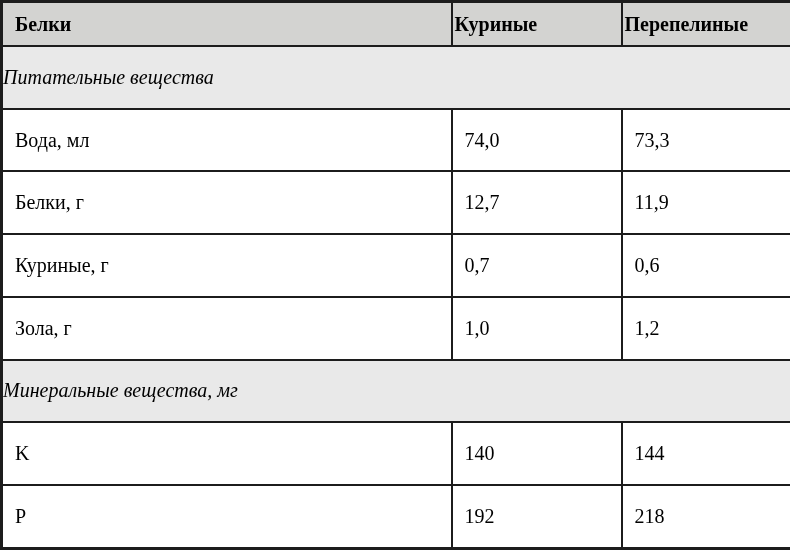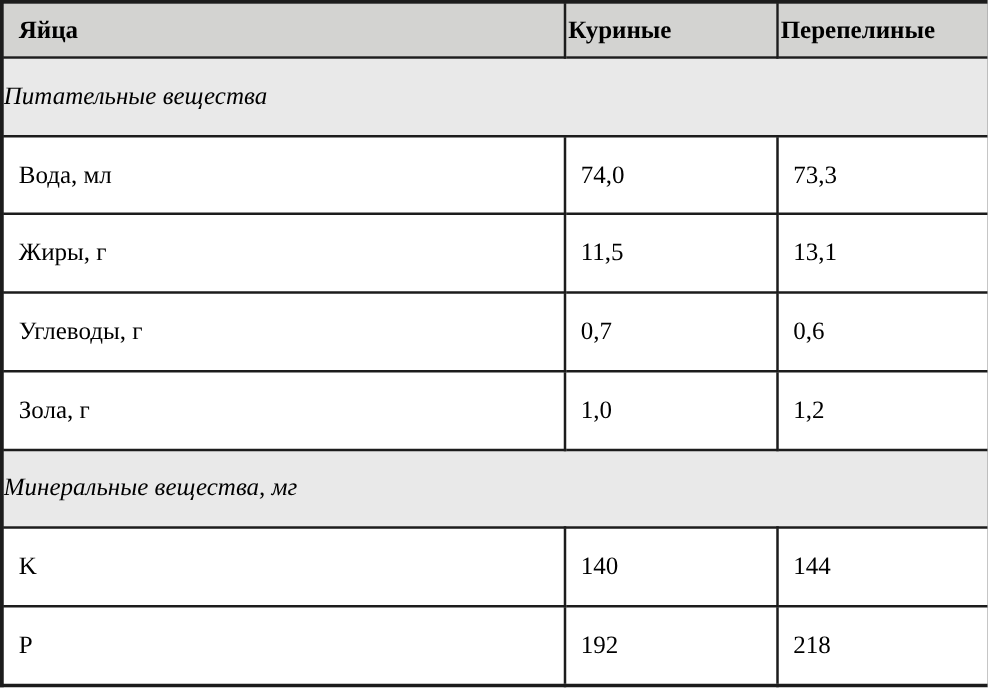--- a/index.html
+++ b/index.html
@@ -58,42 +58,42 @@
 <body>
 
 <table class="nutrition">
   <colgroup>
     <col style="width:450px">
     <col style="width:170px">
     <col style="width:170px">
   </colgroup>
   <thead>
     <tr>
-      <th>Яйца</th>
+      <th>Белки</th>
       <th class="val-col">Куриные</th>
       <th class="val-col">Перепелиные</th>
     </tr>
   </thead>
   <tbody>
     <tr class="section-row">
       <td colspan="3">Питательные вещества</td>
     </tr>
 
     <tr>
       <td>Вода, мл</td>
       <td>74,0</td>
       <td>73,3</td>
     </tr>
     <tr>
-      <td>Жиры, г</td>
-      <td>11,5</td>
-      <td>13,1</td>
+      <td>Белки, г</td>
+      <td>12,7</td>
+      <td>11,9</td>
     </tr>
     <tr>
-      <td>Углеводы, г</td>
+      <td>Куриные, г</td>
       <td>0,7</td>
       <td>0,6</td>
     </tr>
     <tr>
       <td>Зола, г</td>
       <td>1,0</td>
       <td>1,2</td>
     </tr>
 
     <tr class="section-row">

